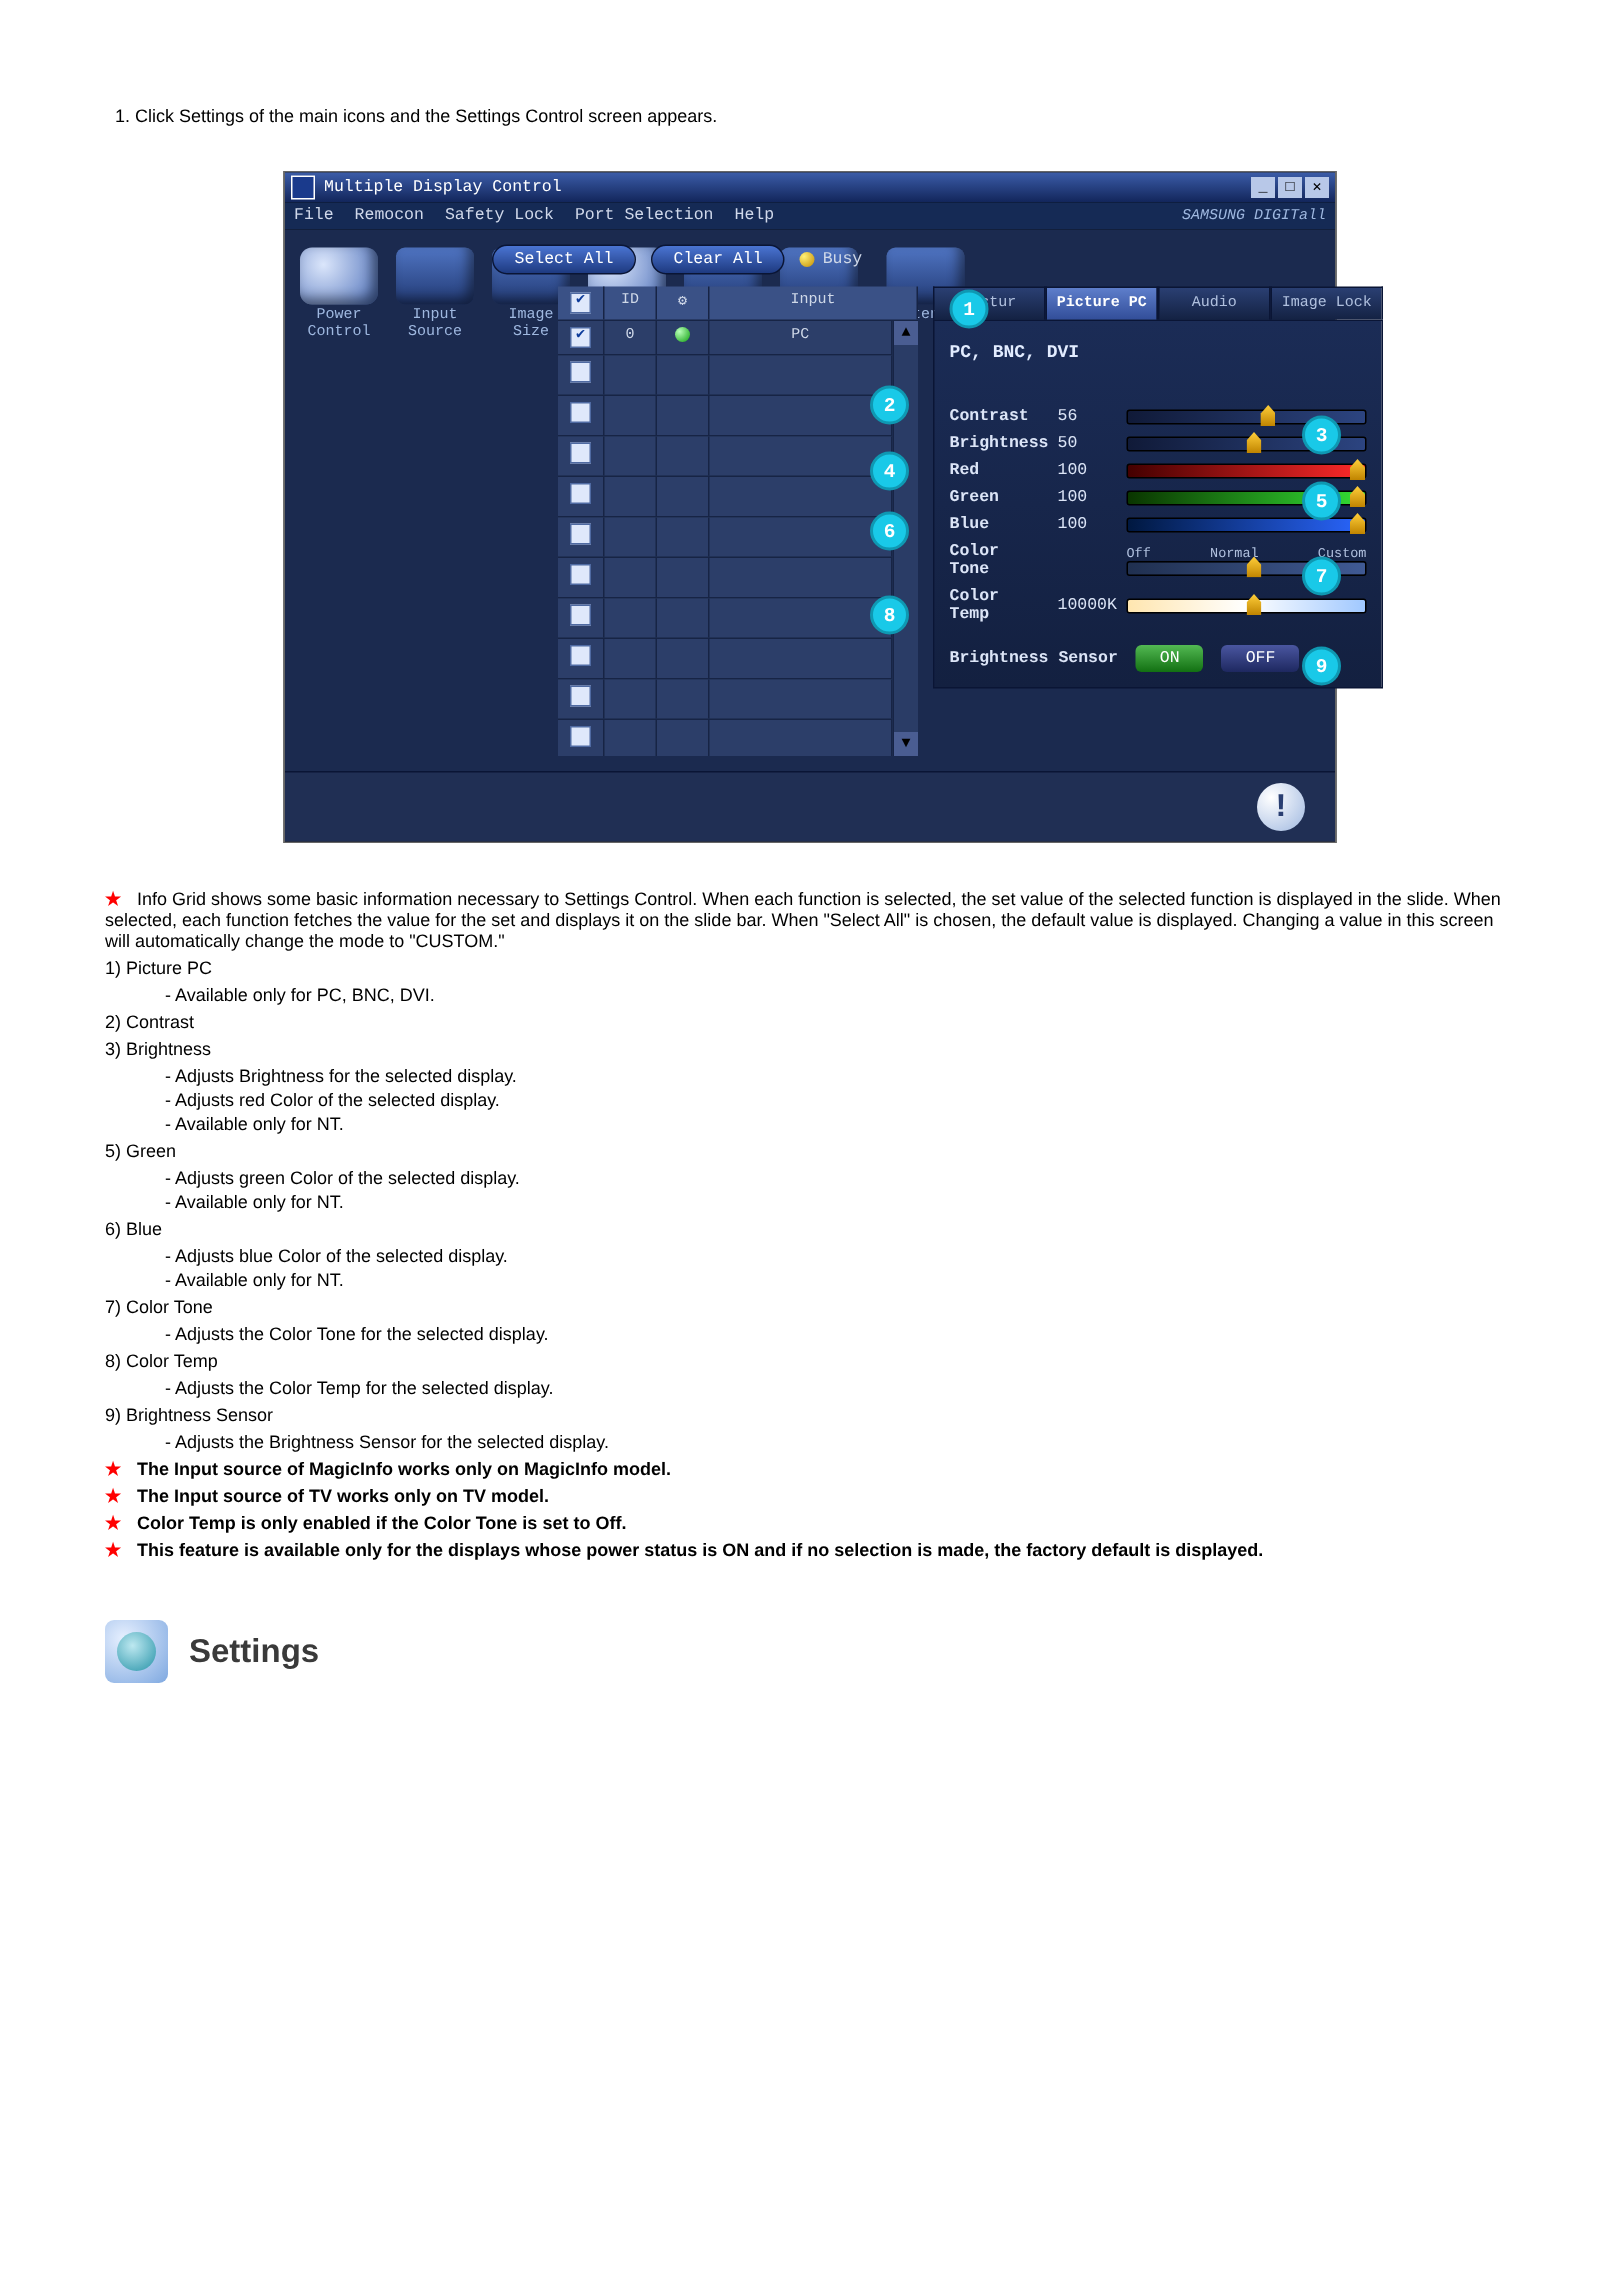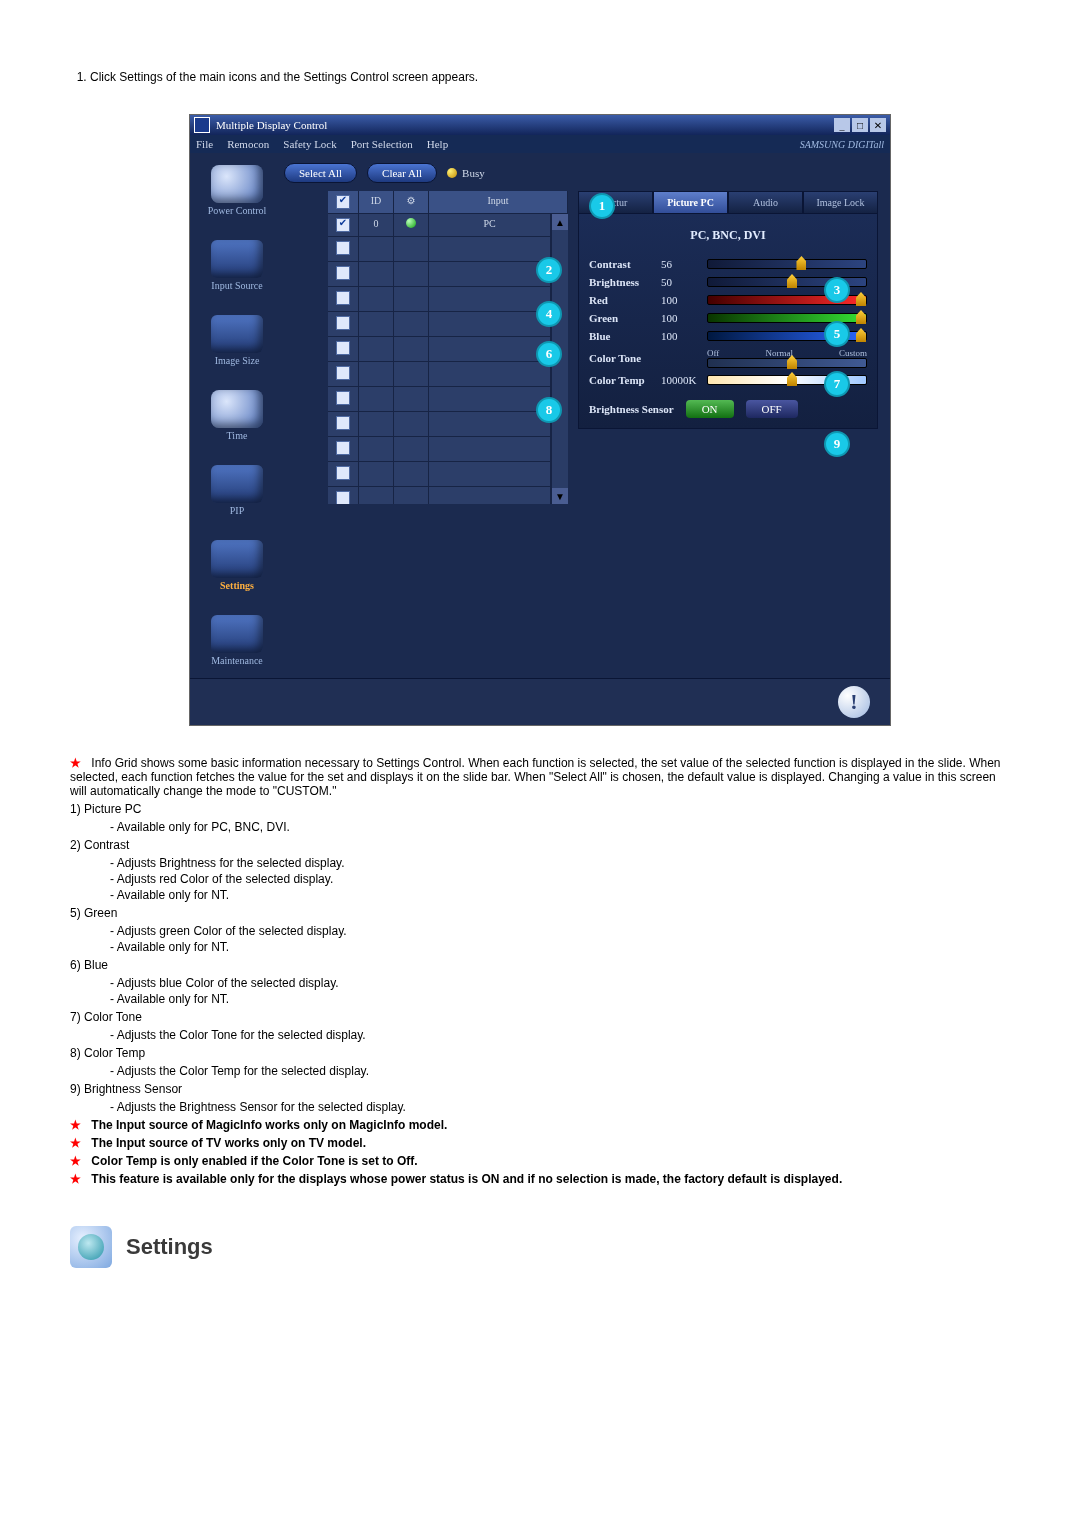--- a/index.html
+++ b/index.html
@@ -20,21 +20,21 @@
   }
   .instr-list li {
     font-size: 12px;
   }
   
   .mdc-window {
     width: 700px;
     margin: 20px auto 30px auto;
     background: #000;
     border: 1px solid #666;
-    font-family: Liberation Serif, serif;
+    font-family: Liberation Mono, monospace;
     font-size: 11px;
     color: #cfd8e8;
     position: relative;
   }
   .title-bar {
     height: 20px;
     background: linear-gradient(#3b5ca8, #12255a);
     display: flex;
     align-items: center;
     padding: 0 4px;
@@ -62,22 +62,22 @@
   .menu-bar .logo { margin-left:auto; color:#9fb8e0; font-style:italic; font-size:10px; }
   .main-area {
     display:flex;
     background:#1b2a4f;
     padding:6px;
   }
   
   .sidebar {
     width:118px;
     display:flex;
-    flex-direction:column;
-    gap:24px;
+    flex-direction:row;
+    gap:12px;
     padding:6px 4px;
   }
   .side-item {
     text-align:center;
     font-size:10px;
     color:#9fb8e0;
   }
   .side-item.active { color:#ffb040; font-weight:bold; }
   .side-icon {
     width:52px; height:38px; margin:0 auto 2px auto;
@@ -157,22 +157,22 @@
   .tabbtn.active {
     background:linear-gradient(#5e7ecb,#324e99);
     color:#fff; font-weight:bold;
   }
   .panel-body {
     border:1px solid #0a1535;
     background:linear-gradient(#1b2c56,#132040);
     padding:14px 10px 10px 10px;
   }
   .panel-header {
-    text-align:center; color:#e2ecff; font-size:12px; font-weight:bold;
-    margin-bottom:15px;
+    color:#e2ecff; font-size:12px; font-weight:bold;
+    margin-bottom:30px;
   }
   .slider-row {
     display:flex; align-items:center; margin:6px 0; gap:8px;
     position:relative;
   }
   .slider-row .lbl { width:64px; color:#dce5f7; font-size:11px; font-weight:bold; }
   .slider-row .val { width:38px; color:#dce5f7; font-size:11px; text-align:left; }
   .slider {
     flex:1; height:8px; position:relative;
     background:linear-gradient(to right, #101a38, #2c4480);
@@ -496,20 +496,21 @@
 
   <div class="note-block">
     <p class="hdr"><span class="star">★</span>
       <span>Info Grid shows some basic information necessary to Settings Control. When each function is selected, the set value of the selected function is displayed in the slide. When selected, each function fetches the value for the set and displays it on the slide bar. When "Select All" is chosen, the default value is displayed. Changing a value in this screen will automatically change the mode to "CUSTOM."</span></p>
 
     <p class="hdr">1)  Picture PC</p>
     <p class="sub">- Available only for PC, BNC, DVI.</p>
 
     <p class="hdr">2)  Contrast</p>
 
+    <p class="hdr">3)  Brightness</p>
     <p class="sub">- Adjusts Brightness for the selected display.</p>
 
     <p class="sub">- Adjusts red Color of the selected display.</p>
     <p class="sub">- Available  only for NT.</p>
 
     <p class="hdr">5)  Green</p>
     <p class="sub">- Adjusts green Color of the selected display.</p>
     <p class="sub">- Available  only for NT.</p>
 
     <p class="hdr">6)  Blue</p>

